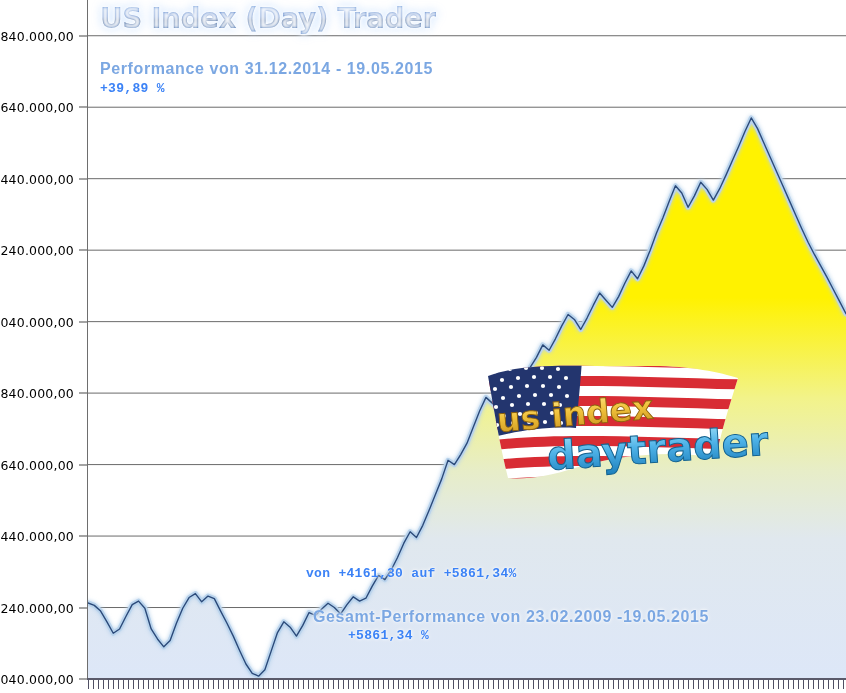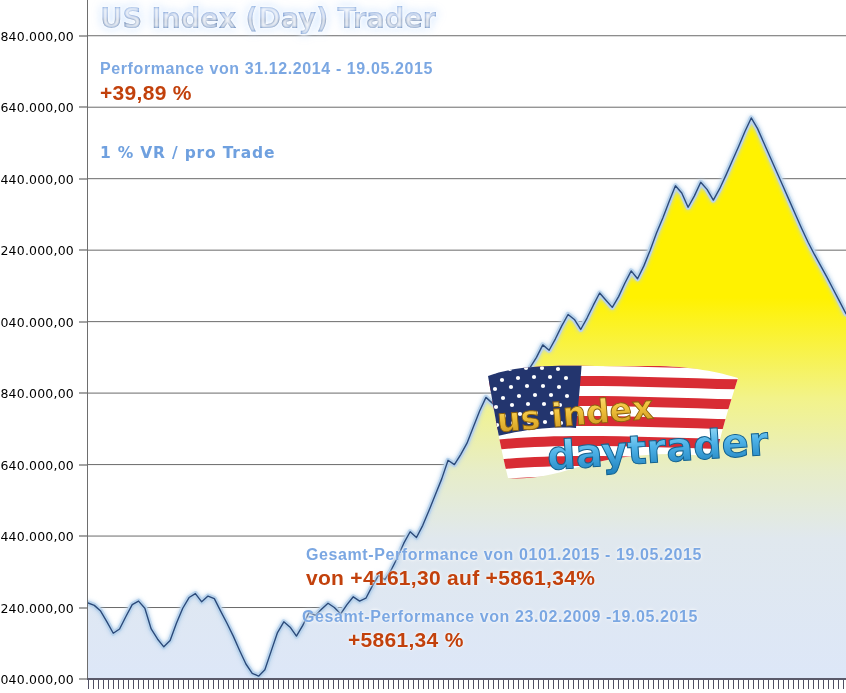--- a/index.html
+++ b/index.html
@@ -106,42 +106,42 @@
 
   .lbl-head {
     font-family: Liberation Sans, sans-serif;
     font-weight: bold;
     font-size: 16px;
     color: #7ba7e2;
     letter-spacing: 0.6px;
     text-shadow: 0 0 2px rgba(255,255,255,1), 0 0 4px rgba(255,255,255,0.9);
   }
   .lbl-val {
-    font-family: Liberation Sans, sans-serif;
+    font-family: Liberation Mono, monospace;
     font-weight: bold;
-    font-size: 21px;
-    color: #c2410c;
+    font-size: 13px;
+    color: #3b82f6;
     letter-spacing: 0.3px;
     text-shadow: 0 0 2px rgba(255,255,255,1), 0 0 4px rgba(255,255,255,0.95);
   }
   .lbl-mid {
     font-family: "DejaVu Sans", sans-serif;
     font-weight: bold;
     font-size: 15.5px;
     color: #6fa0df;
     letter-spacing: 0.8px;
     text-shadow: 0 0 2px rgba(255,255,255,1), 0 0 4px rgba(255,255,255,0.9);
   }
 
   #perf-head  { left: 100px; top: 60px; }
   #perf-val   { left: 100px; top: 81px; }
   #vr-line    { left: 100px; top: 144px; }
   #g1-head    { left: 306px; top: 546px; }
   #g1-val     { left: 306px; top: 566px; }
-  #g2-head    { left: 302px; top: 608px; text-align: center; }
+  #g2-head    { left: 313px; top: 608px; text-align: center; }
   #g2-val     { left: 306px; top: 628px; margin-left: 42px; }
 
   
   #logo {
     position: absolute;
     left: 470px;
     top: 358px;
     width: 300px;
     height: 130px;
   }
@@ -213,23 +213,21 @@
   </div>
 
   <div id="xspine"></div>
   <div id="xticks"></div>
 
   <div class="ovl" id="title">US Index (Day) Trader</div>
 
   <div class="ovl lbl-head" id="perf-head">Performance  von  31.12.2014 - 19.05.2015</div>
   <div class="ovl lbl-val" id="perf-val">+39,89  %</div>
 
-  <div class="ovl lbl-mid" id="vr-line">1 % VR / pro Trade</div>
-
-  <div class="ovl lbl-head" id="g1-head">Gesamt-Performance  von  0101.2015 - 19.05.2015</div>
+
   <div class="ovl lbl-val" id="g1-val">von +4161,30 auf  +5861,34%</div>
 
   <div class="ovl lbl-head" id="g2-head">Gesamt-Performance  von  23.02.2009 -19.05.2015</div>
   <div class="ovl lbl-val" id="g2-val">+5861,34 %</div>
 
   <div id="logo">
     <svg width="300" height="130" viewBox="0 0 300 130">
       <defs>
         <clipPath id="flagClip">
           <path d="M18,18 C60,2 120,10 175,8 C215,7 250,14 268,20

